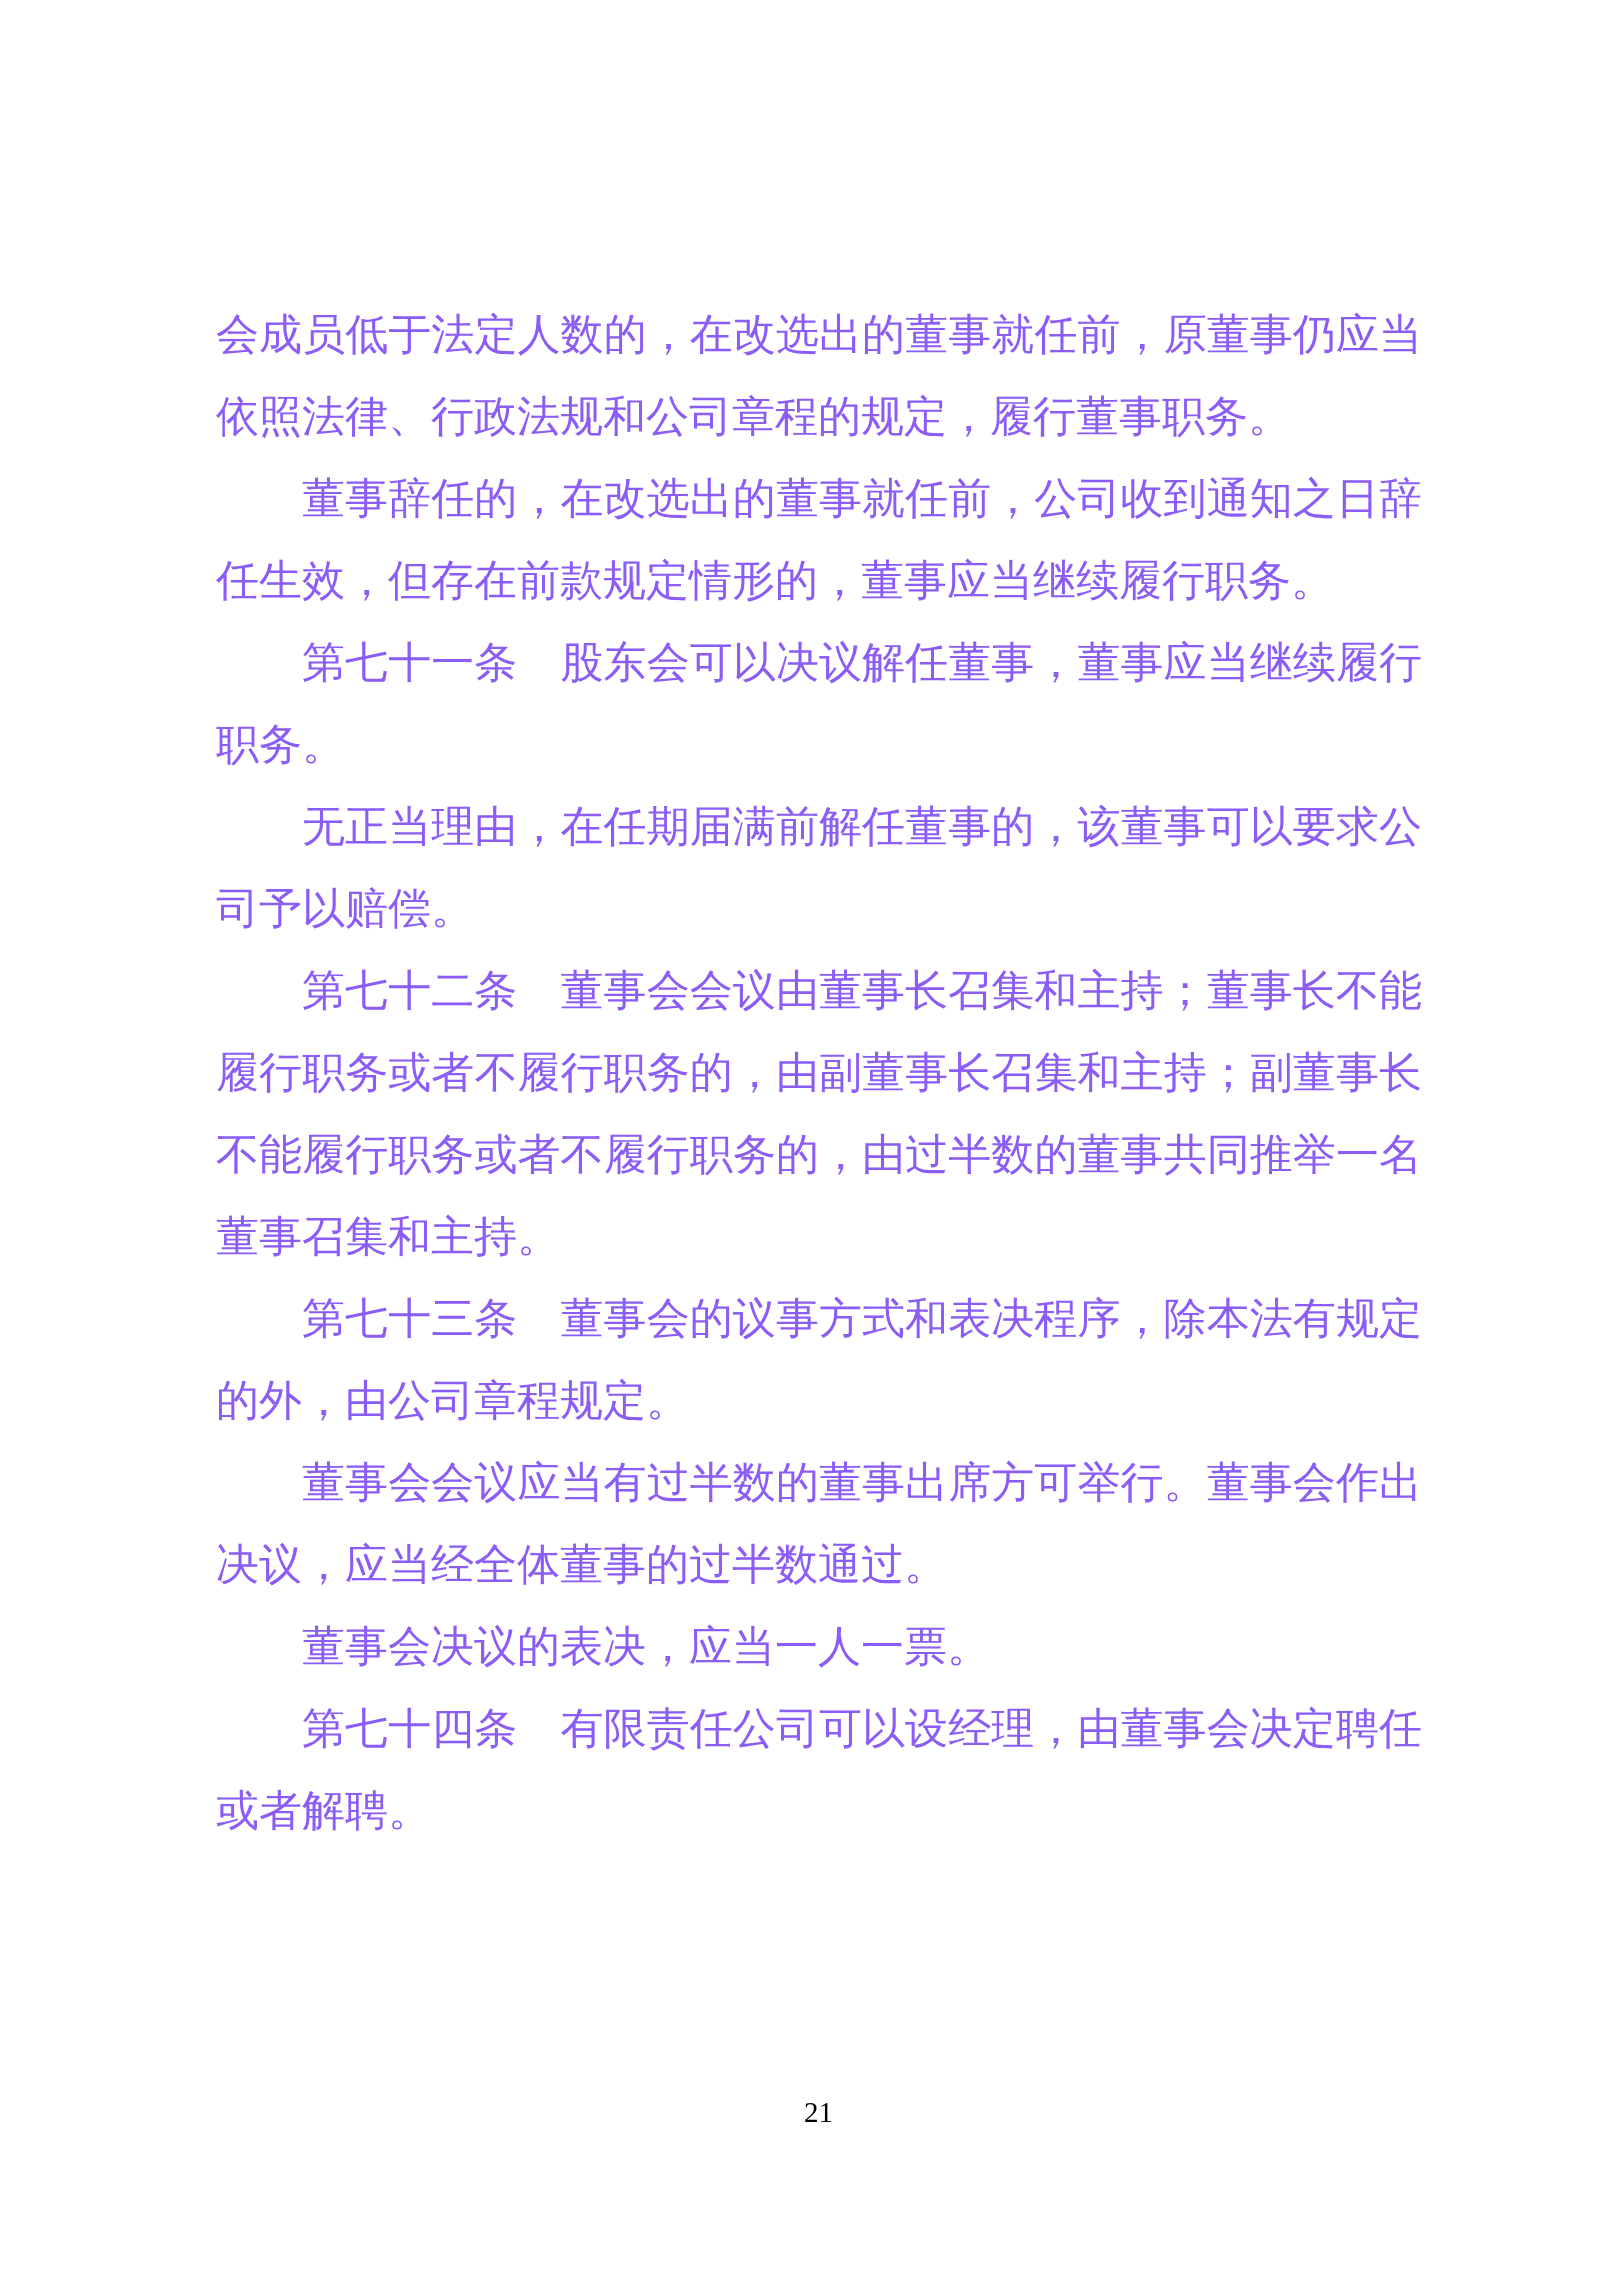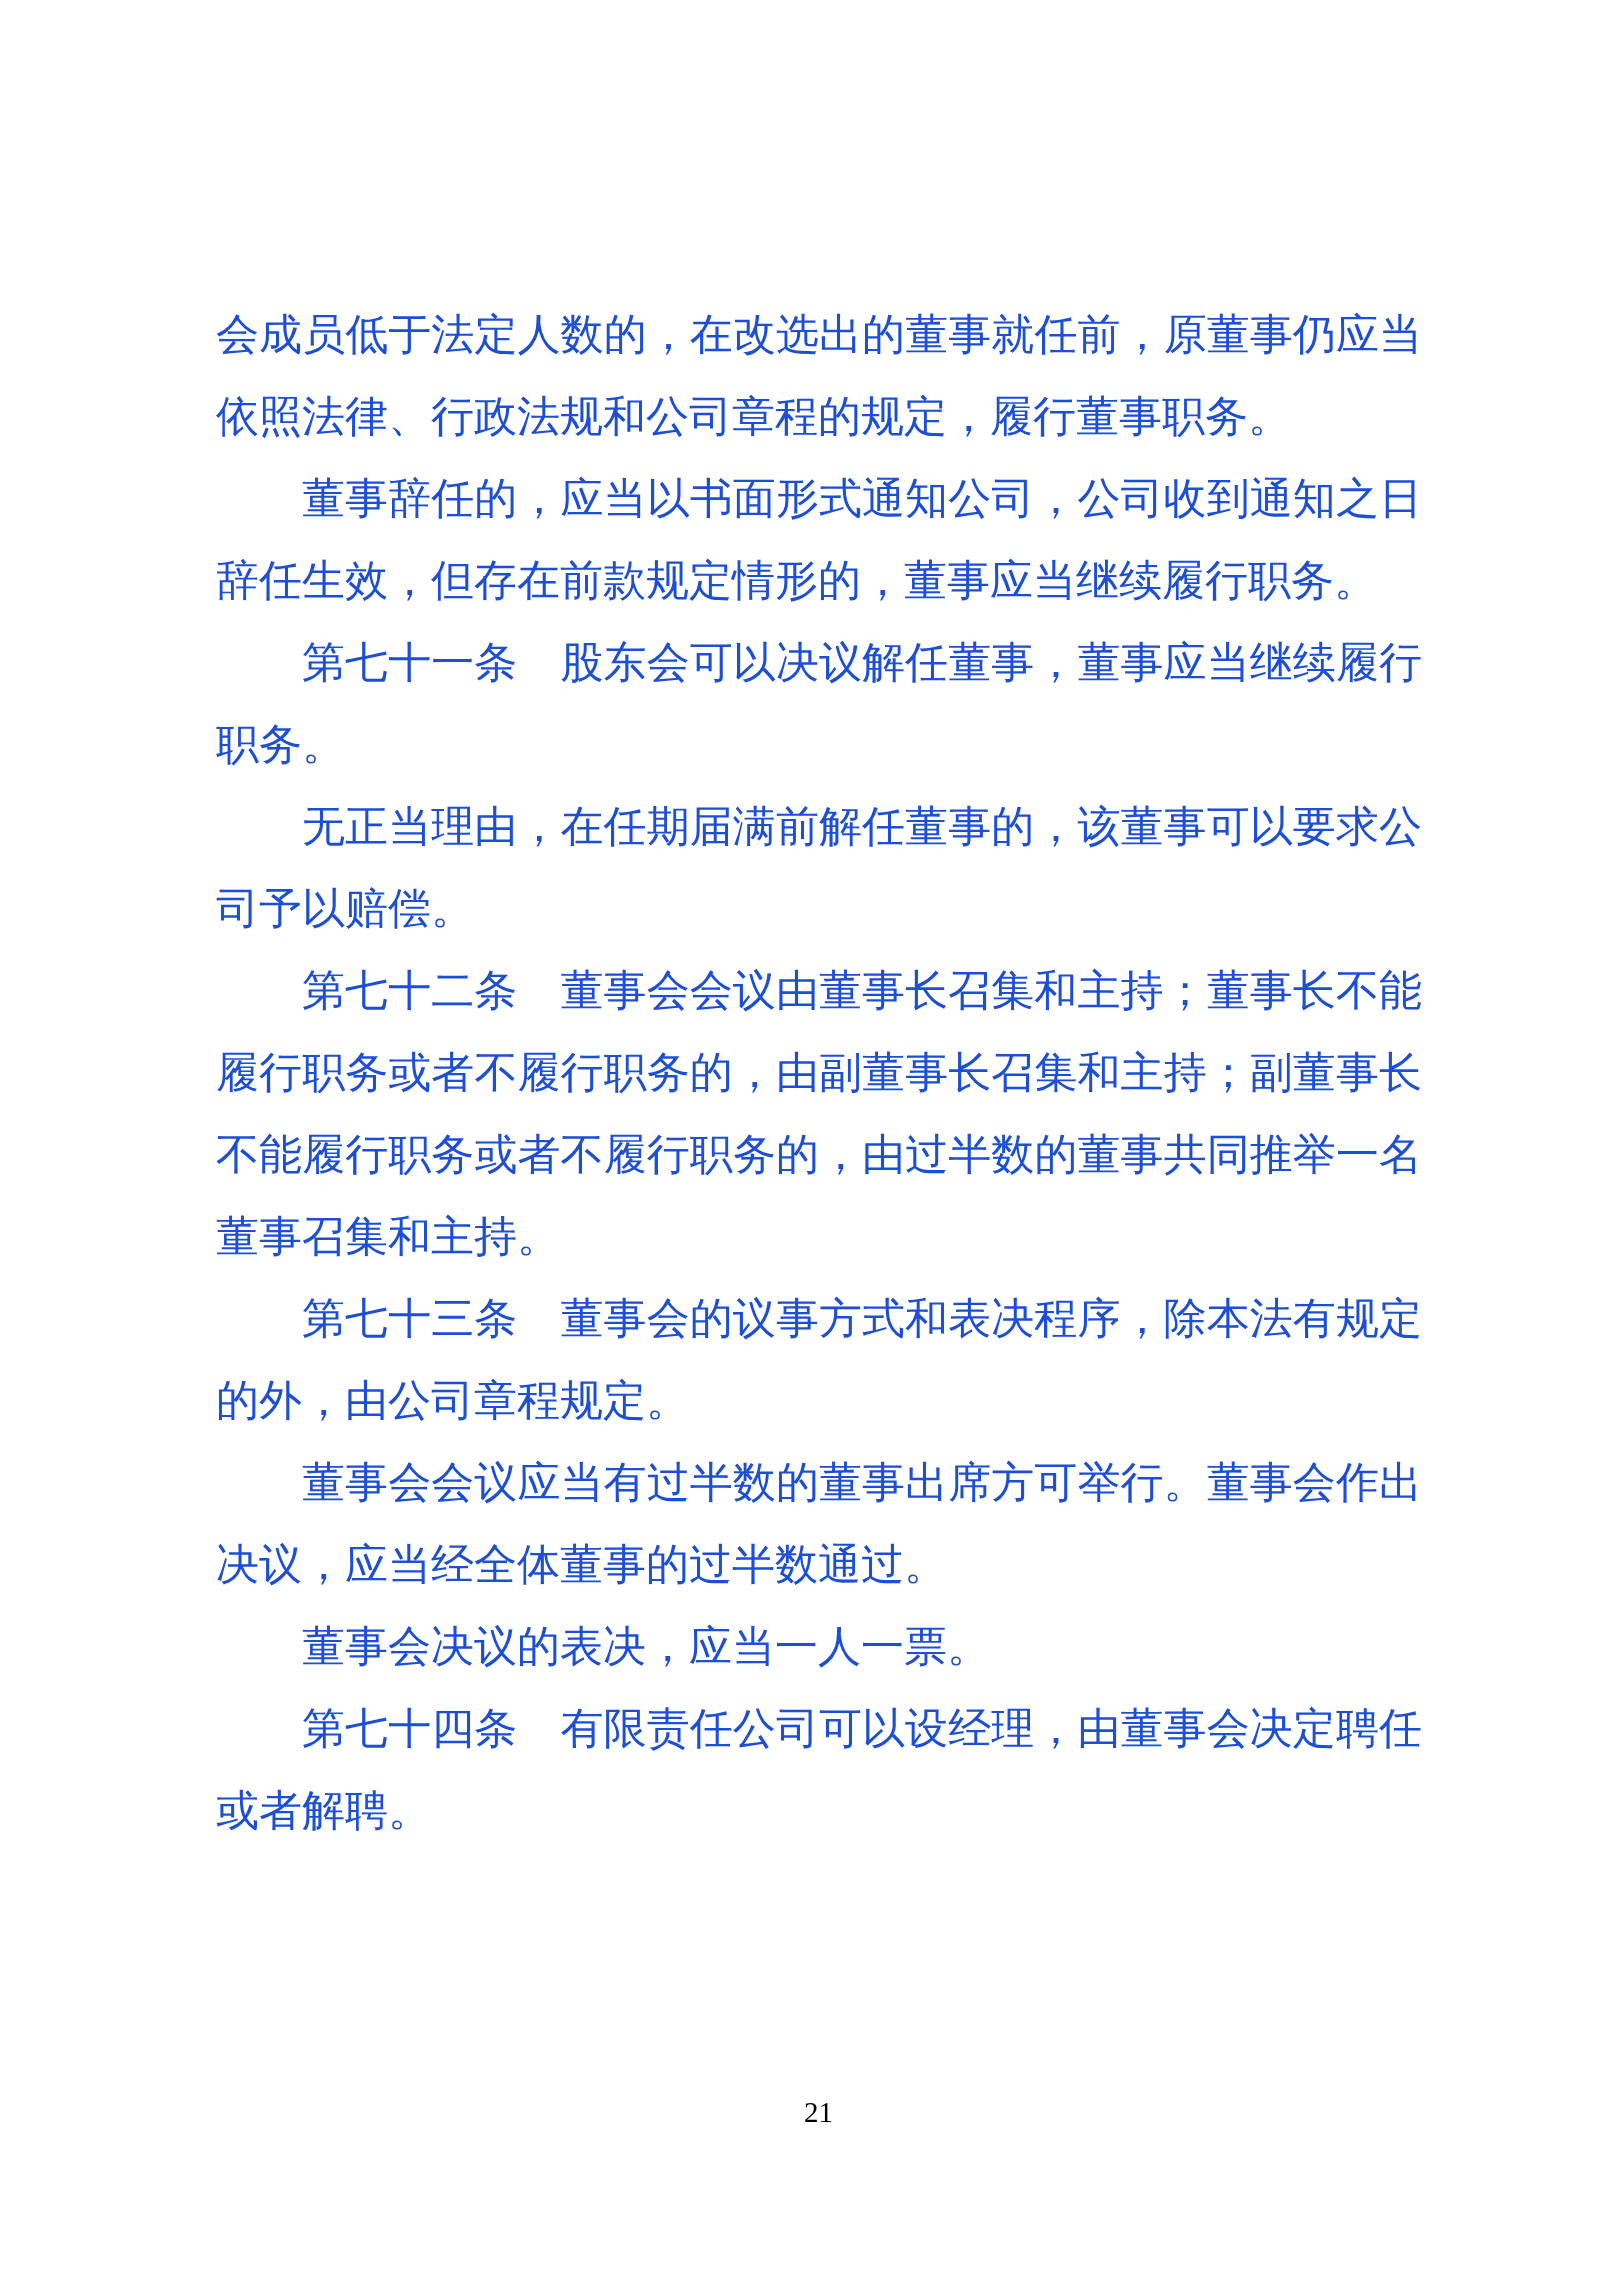--- a/index.html
+++ b/index.html
@@ -23,21 +23,21 @@
     color: #000000;
     overflow: hidden;
   }
   .body-text {
     position: absolute;
     left: 216px;
     top: 294px;
     width: 1206px;
     font-size: 43px;
     line-height: 82px;
-    color: #1d4ed8;
+    color: #8b5cf6;
     text-align: justify;
     letter-spacing: 0;
   }
   p.para {
     margin: 0;
     padding: 0;
     word-break: break-all;
   }
   p.para.indent {
     text-indent: 2em;
@@ -52,21 +52,21 @@
     line-height: 33px;
     color: #000000;
   }
 </style>
 </head>
 <body>
 
 <div class="page">
   <div class="body-text">
       <p class="para">会成员低于法定人数的，在改选出的董事就任前，原董事仍应当依照法律、行政法规和公司章程的规定，履行董事职务。</p>
-      <p class="para indent">董事辞任的，应当以书面形式通知公司，公司收到通知之日辞任生效，但存在前款规定情形的，董事应当继续履行职务。</p>
+      <p class="para indent">董事辞任的，在改选出的董事就任前，公司收到通知之日辞任生效，但存在前款规定情形的，董事应当继续履行职务。</p>
       <p class="para indent">第七十一条　股东会可以决议解任董事，董事应当继续履行职务。</p>
       <p class="para indent">无正当理由，在任期届满前解任董事的，该董事可以要求公司予以赔偿。</p>
       <p class="para indent">第七十二条　董事会会议由董事长召集和主持；董事长不能履行职务或者不履行职务的，由副董事长召集和主持；副董事长不能履行职务或者不履行职务的，由过半数的董事共同推举一名董事召集和主持。</p>
       <p class="para indent">第七十三条　董事会的议事方式和表决程序，除本法有规定的外，由公司章程规定。</p>
       <p class="para indent">董事会会议应当有过半数的董事出席方可举行。董事会作出决议，应当经全体董事的过半数通过。</p>
       <p class="para indent">董事会决议的表决，应当一人一票。</p>
       <p class="para indent">第七十四条　有限责任公司可以设经理，由董事会决定聘任或者解聘。</p>
     </div>
   <div class="page-number">21</div>
 </div>

